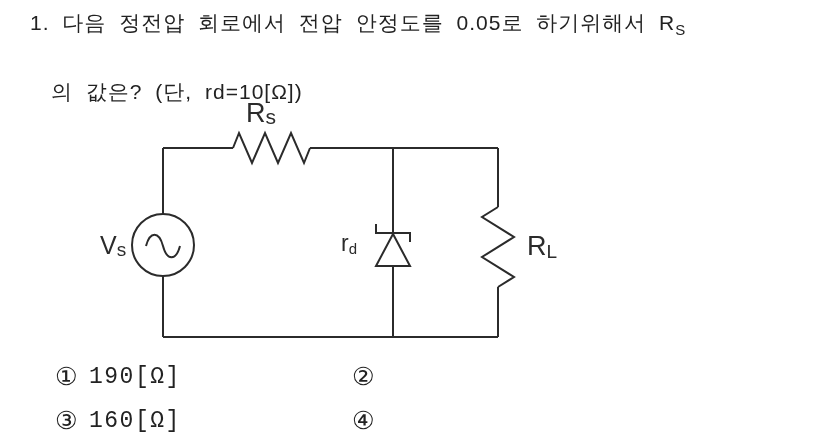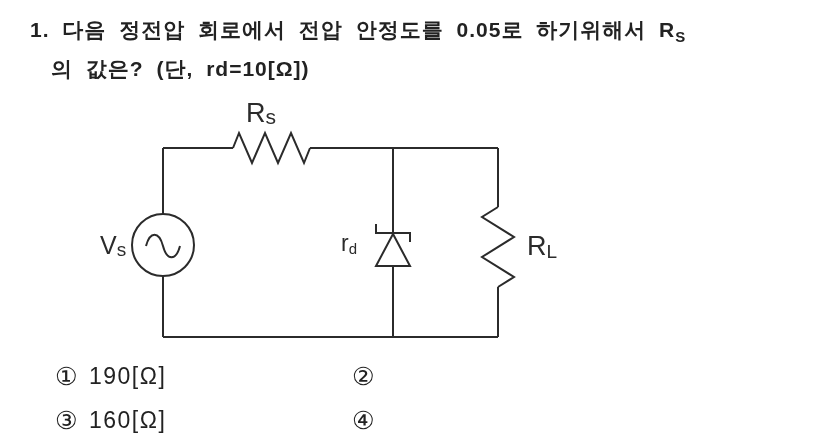--- a/index.html
+++ b/index.html
@@ -12,31 +12,31 @@
     width: 826px;
     height: 442px;
     background: #ffffff;
     font-family: "Liberation Sans", "DejaVu Sans", sans-serif;
     color: #222222;
     overflow: hidden;
   }
   .question {
     position: absolute;
     left: 30px;
-    top: 14px;
+    top: 7px;
     font-size: 21px;
     line-height: 32px;
     letter-spacing: 1px;
     word-spacing: 6px;
     color: #222222;
     white-space: nowrap;
-    font-weight: bold;
   }
   .question .line2 {
     padding-left: 21px;
+    margin-top: 30px;
   }
   .question sub {
     font-size: 15px;
     letter-spacing: 0;
   }
   .circuit {
     position: absolute;
     left: 0;
     top: 0;
   }
@@ -68,20 +68,21 @@
     align-items: center;
     white-space: nowrap;
   }
   .option .marker {
     font-size: 25px;
     width: 34px;
     flex: 0 0 34px;
   }
   .option .value {
     letter-spacing: 1.5px;
+    font-family: Liberation Mono, monospace;
   }
 </style>
 </head>
 <body>
 
 <div class="page">
 
   <div class="question">
     <div class="line1"><span>1. 다음 정전압 회로에서 전압 안정도를 0.05로 하기위해서 R</span><sub>S</sub></div>
     <div class="line2">의 값은? (단, rd=10[Ω])</div>

